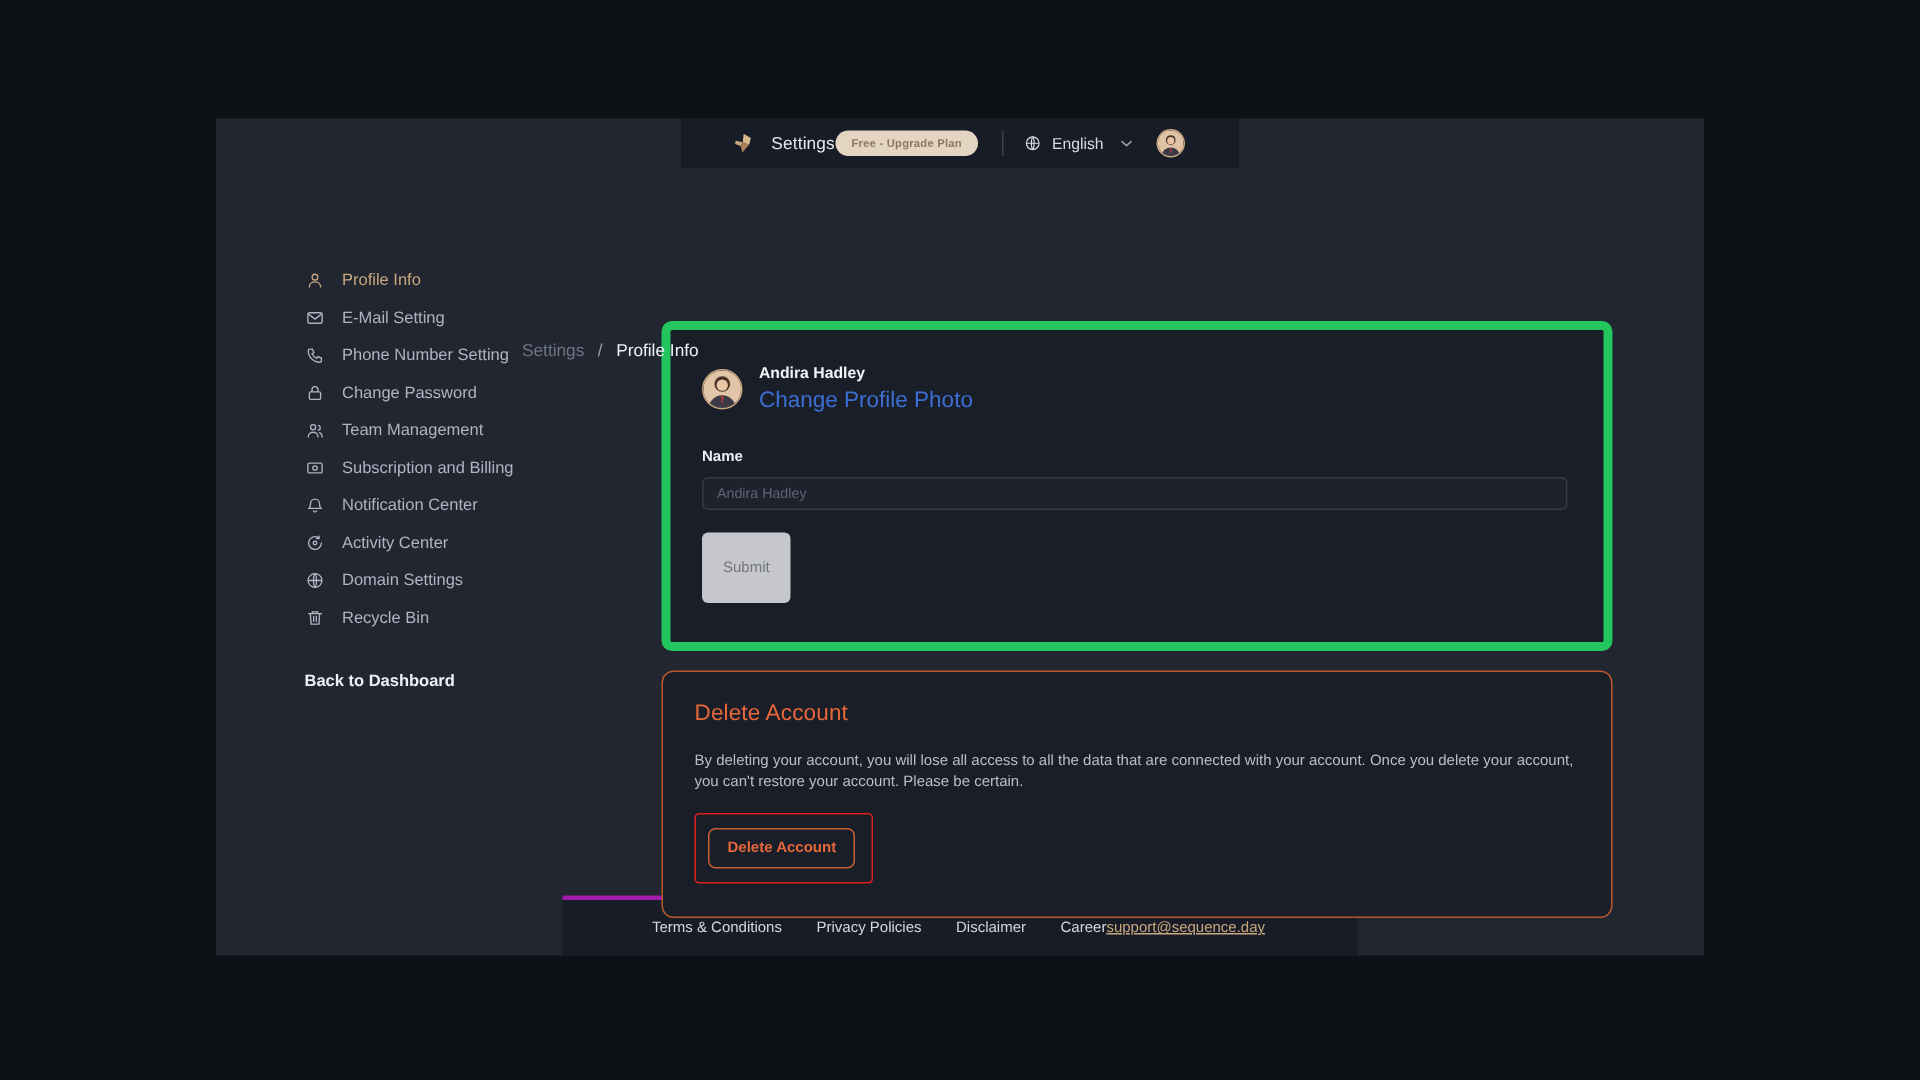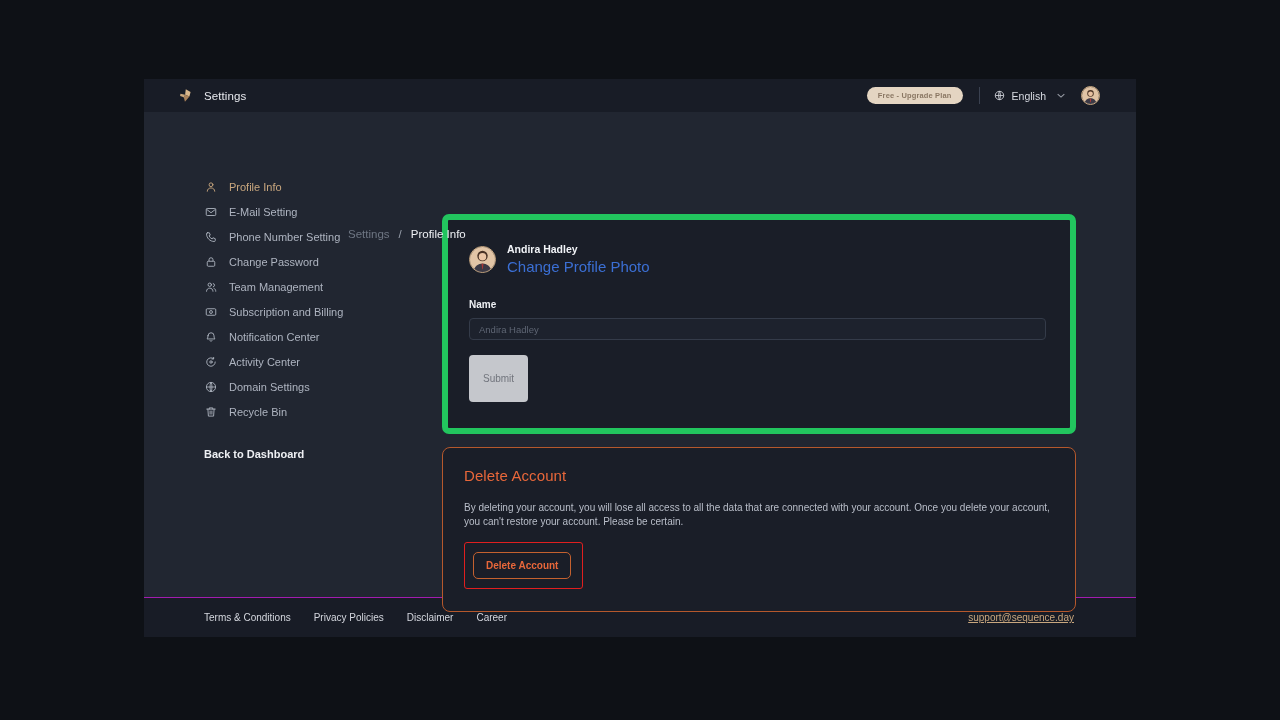--- a/index.html
+++ b/index.html
@@ -16,20 +16,21 @@
   .app-frame {
     position: absolute;
     left: 144px;
     top: 79px;
     width: 992px;
     height: 558px;
     background: #212631;
     display: flex;
     flex-direction: column;
     overflow: hidden;
+    align-items: center;
   }
 
   
   .topbar {
     height: 33px;
     flex: 0 0 33px;
     background: #181c26;
     display: flex;
     align-items: center;
     padding: 0 36px 0 34px;
@@ -236,21 +237,21 @@
   }
 
   
   .footer {
     flex: 0 0 40px;
     height: 40px;
     background: #181c26;
     display: flex;
     align-items: center;
     padding: 0 62px 0 60px;
-    border-top: 1px solid #a21caf;
+    border-top: 3px solid #a21caf;
   }
   .foot-links { display: flex; gap: 23px; }
   .foot-link {
     font-size: 10px;
     color: #d4d7de;
     cursor: pointer;
   }
   .foot-mail {
     margin-left: auto;
     font-size: 10px;

